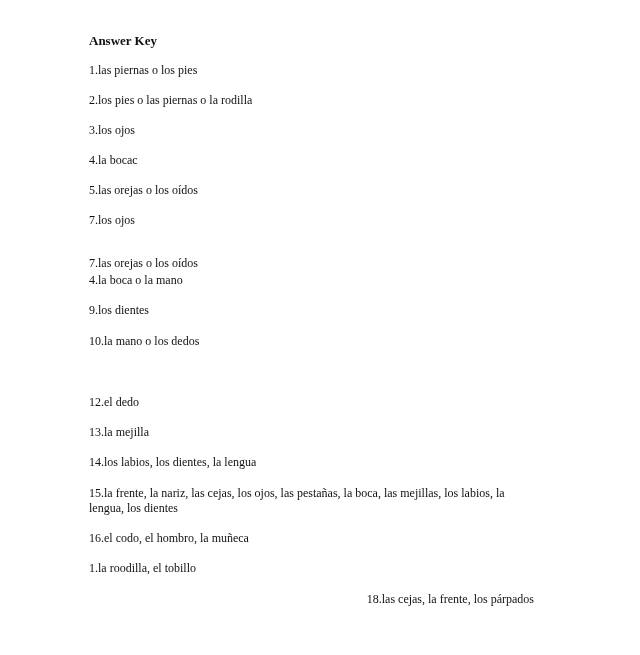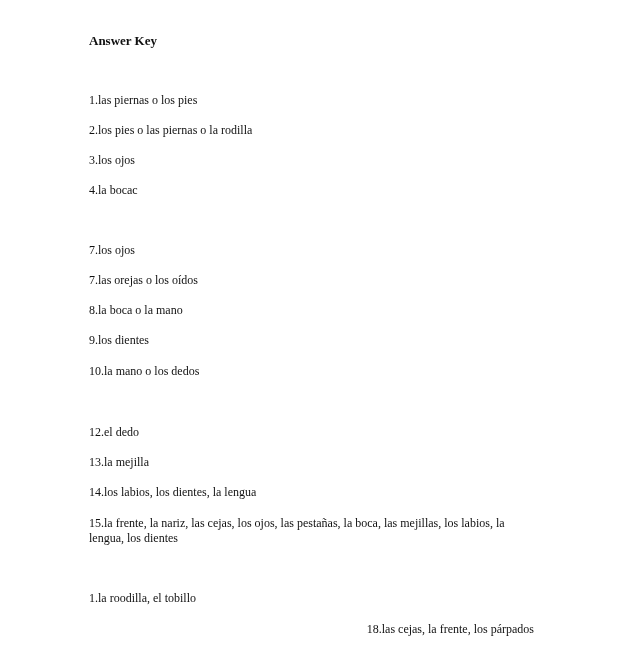--- a/index.html
+++ b/index.html
@@ -32,37 +32,38 @@
       line-height: 16px;
       white-space: nowrap;
     }
     .answer {
       position: absolute;
       left: 89px;
       width: 445px;
       font-size: 12px;
       line-height: 15px;
       white-space: normal;
-      margin-top: 30px;
     }
   </style>
 </head>
 <body>
 
 <div class="page">
   <div class="title">Answer Key</div>
 
   <div class="answer" style="top:63px;">1.las piernas o los pies</div>
   <div class="answer" style="top:93px;">2.los pies o las piernas o la rodilla</div>
   <div class="answer" style="top:123px;">3.los ojos</div>
   <div class="answer" style="top:153px;">4.la bocac</div>
+  <div class="answer" style="top:183px;">5.las orejas o los oídos</div>
   <div class="answer" style="top:213px;">7.los ojos</div>
-  <div class="answer" style="top:243px;">7.las orejas o los oídos</div>
-  <div class="answer" style="top:273px;">8.la boca o la mano</div>
+  <div class="answer" style="top:256px;">7.las orejas o los oídos</div>
+  <div class="answer" style="top:273px;">4.la boca o la mano</div>
   <div class="answer" style="top:303px;">9.los dientes</div>
   <div class="answer" style="top:334px;">10.la mano o los dedos</div>
   <div class="answer" style="top:395px;">12.el dedo</div>
   <div class="answer" style="top:425px;">13.la mejilla</div>
   <div class="answer" style="top:455px;">14.los labios, los dientes, la lengua</div>
   <div class="answer" style="top:486px;">15.la frente, la nariz, las cejas, los ojos, las pestañas, la boca, las mejillas, los labios, la lengua, los dientes</div>
+  <div class="answer" style="top:531px;">16.el codo, el hombro, la muñeca</div>
   <div class="answer" style="top:561px;">1.la roodilla, el tobillo</div>
   <div class="answer" style="top:592px;text-align:right;">18.las cejas, la frente, los párpados</div>
 </div>
 
 </body></html>

